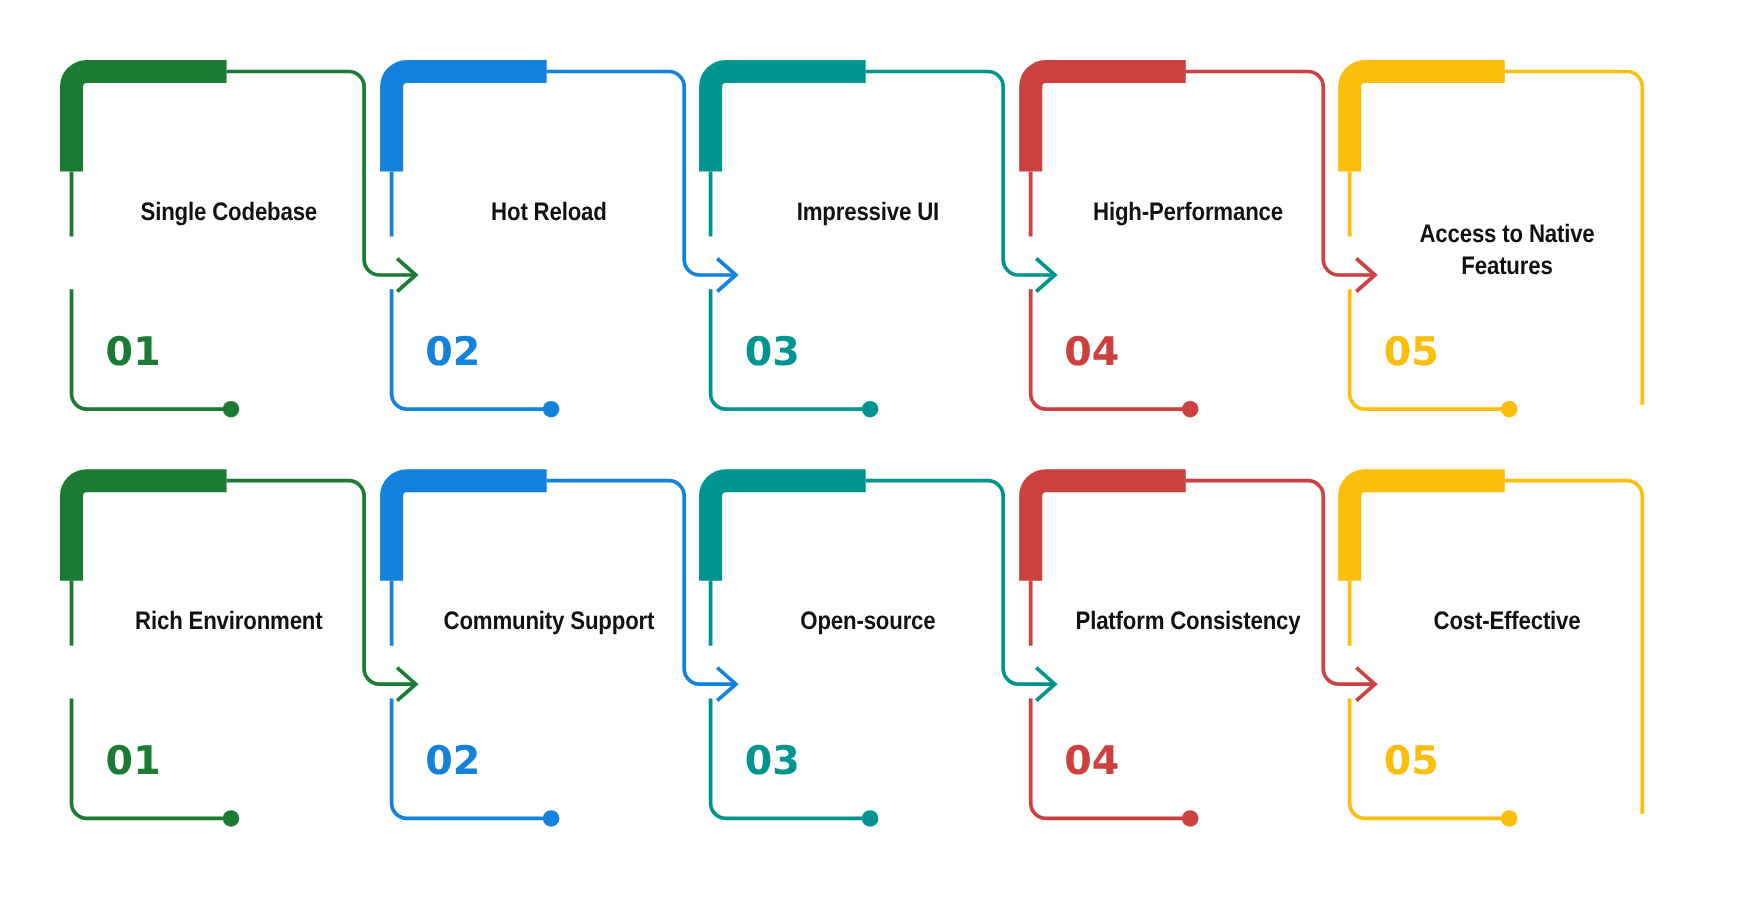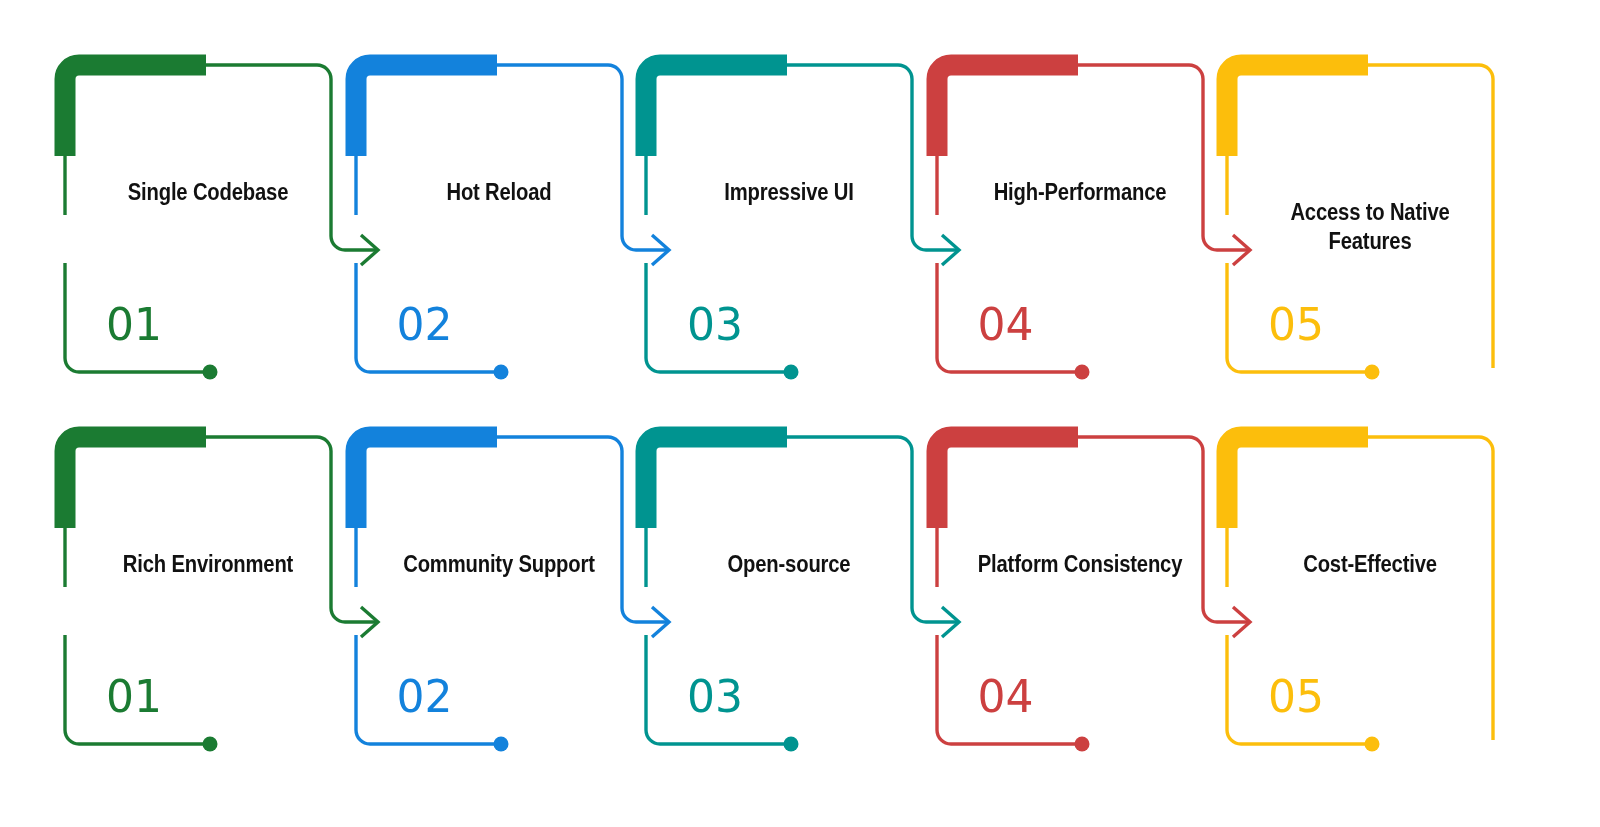--- a/index.html
+++ b/index.html
@@ -52,25 +52,25 @@
     line-height: 1.28;
     letter-spacing: -0.2px;
     color: #111111;
     transform: scaleX(0.88);
     transform-origin: center center;
     white-space: pre-line;
   }
   .card-title.two-line { top: 150px; }
   .card-num {
     position: absolute;
-    left: 48px;
+    left: 38px;
     top: 255px;
     font-family: "DejaVu Sans", sans-serif;
-    font-weight: normal;
-    font-size: 44px;
+    font-weight: bold;
+    font-size: 36px;
     letter-spacing: 0px;
     line-height: 1;
   }
 </style>
 </head>
 <body>
 
 <div id="canvas">
   <div class="row row-top">
       <div class="card" style="left: 58px;">

